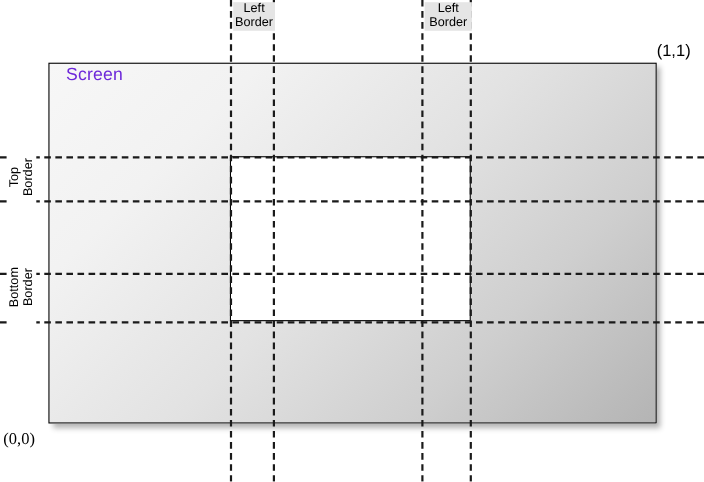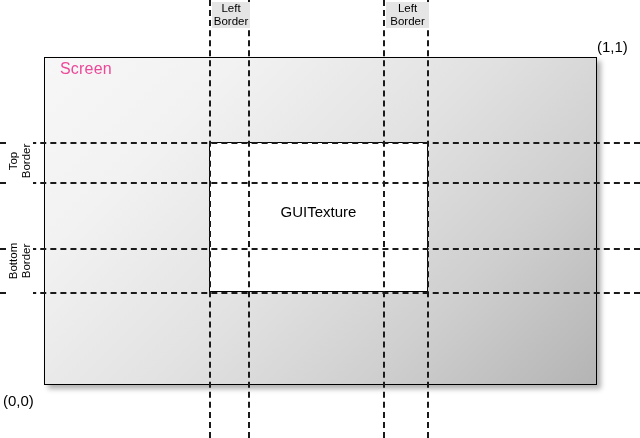--- a/index.html
+++ b/index.html
@@ -28,21 +28,21 @@
     box-sizing: border-box;
     border: 1.5px solid #000000;
     background: linear-gradient(135deg, #f7f7f7 0%, #f2f2f2 22%, #e2e2e2 50%, #cfcfcf 74%, #b4b4b4 100%);
     box-shadow: 4px 4px 5px rgba(0,0,0,0.30);
   }
   .screen-label {
     position: absolute;
     left: 60px;
     top: 60px;
     font-size: 16px;
-    color: #ec4899;
+    color: #6d28d9;
     letter-spacing: 0.2px;
     white-space: nowrap;
   }
 
   
   .texture-rect {
     position: absolute;
     left: 209px;
     top: 142px;
     width: 219px;
@@ -102,21 +102,21 @@
   }
 
   
   .corner-label {
     position: absolute;
     font-size: 15px;
     color: #000;
     white-space: nowrap;
   }
   .corner-tr { left: 597px; top: 38px; text-align: right; }
-  .corner-bl { left: 3px;   top: 392px; }
+  .corner-bl { left: 3px;   top: 392px; font-family: Liberation Serif, serif; }
 </style>
 </head>
 <body>
 
 <div id="stage">
 
   <div class="screen-rect"></div>
 
   <div class="texture-rect"></div>
 
@@ -124,21 +124,20 @@
   <div class="vline" style="left:248px;"></div>
   <div class="vline" style="left:383px;"></div>
   <div class="vline" style="left:427px;"></div>
 
   <div class="hline" style="top:142px;"></div>
   <div class="hline" style="top:182px;"></div>
   <div class="hline" style="top:248px;"></div>
   <div class="hline" style="top:292px;"></div>
 
   <div class="screen-label">Screen</div>
-  <div class="texture-label">GUITexture</div>
 
   <div class="top-label" style="left:212px; top:2px; width:36px;">Left
 Border</div>
   <div class="top-label" style="left:386px; top:2px; width:41px;">Left
 Border</div>
 
   <div class="side-label" style="left:-7px; top:148px; width:54px;">Top
 Border</div>
   <div class="side-label" style="left:-14px; top:248px; width:68px;">Bottom
 Border</div>

